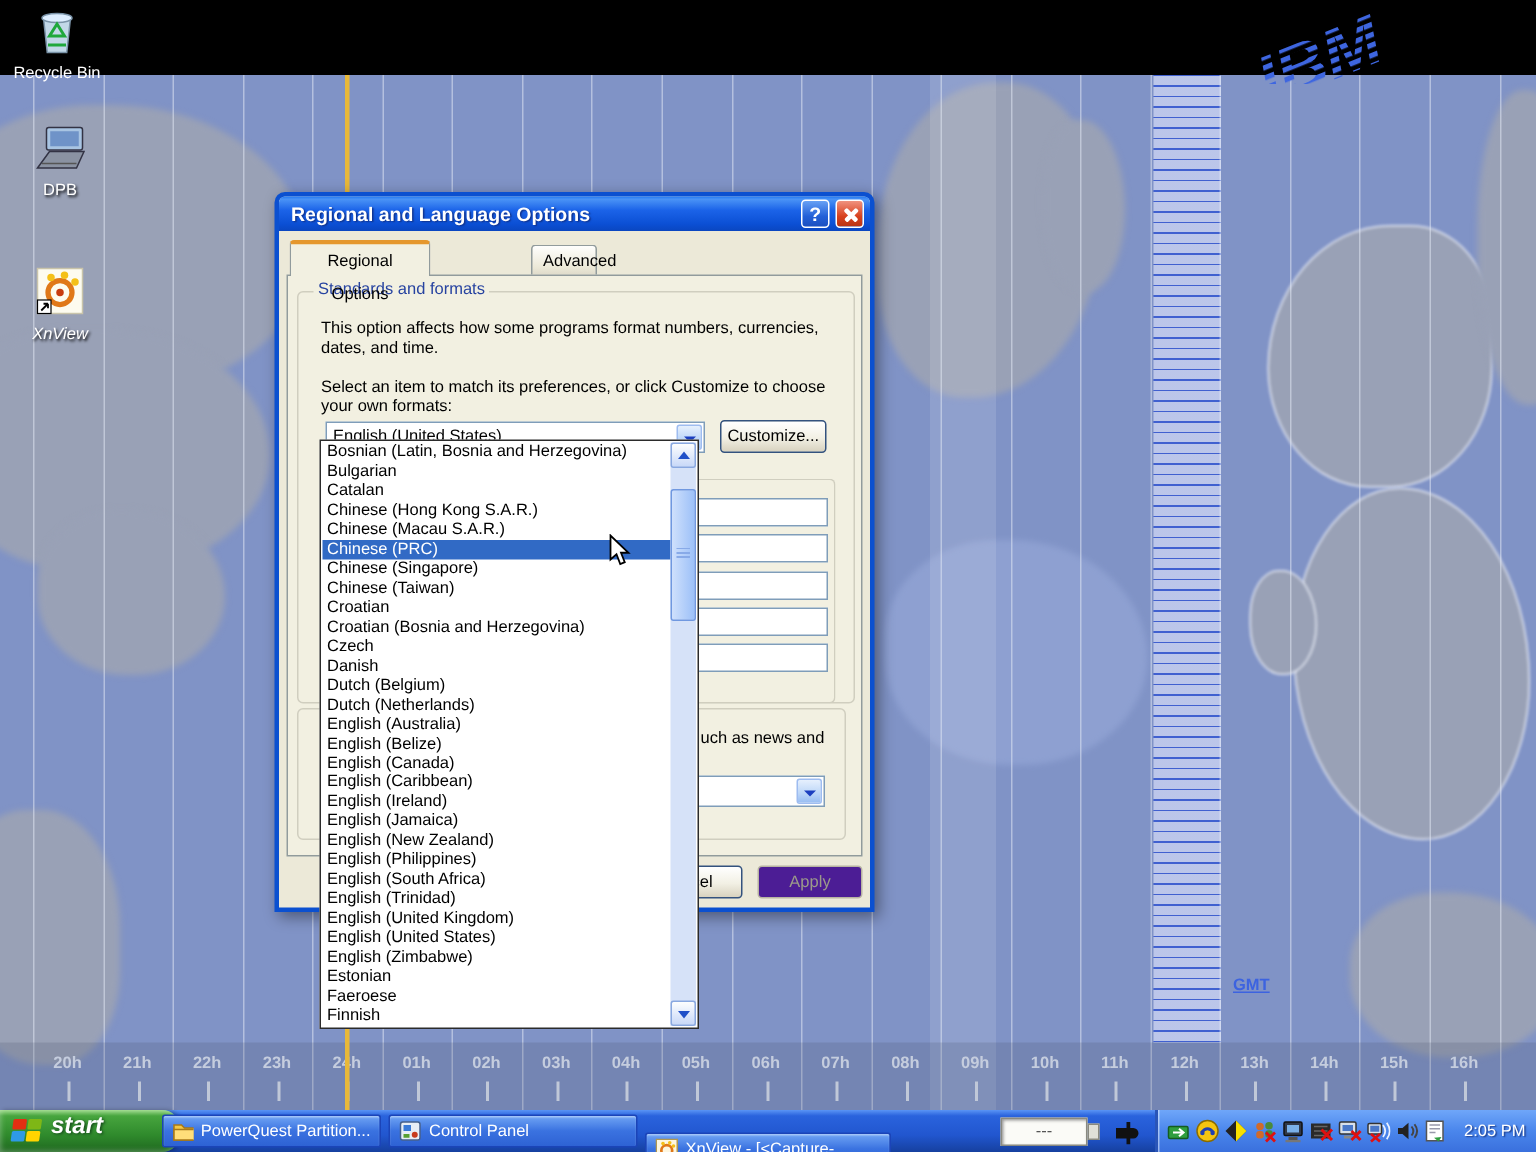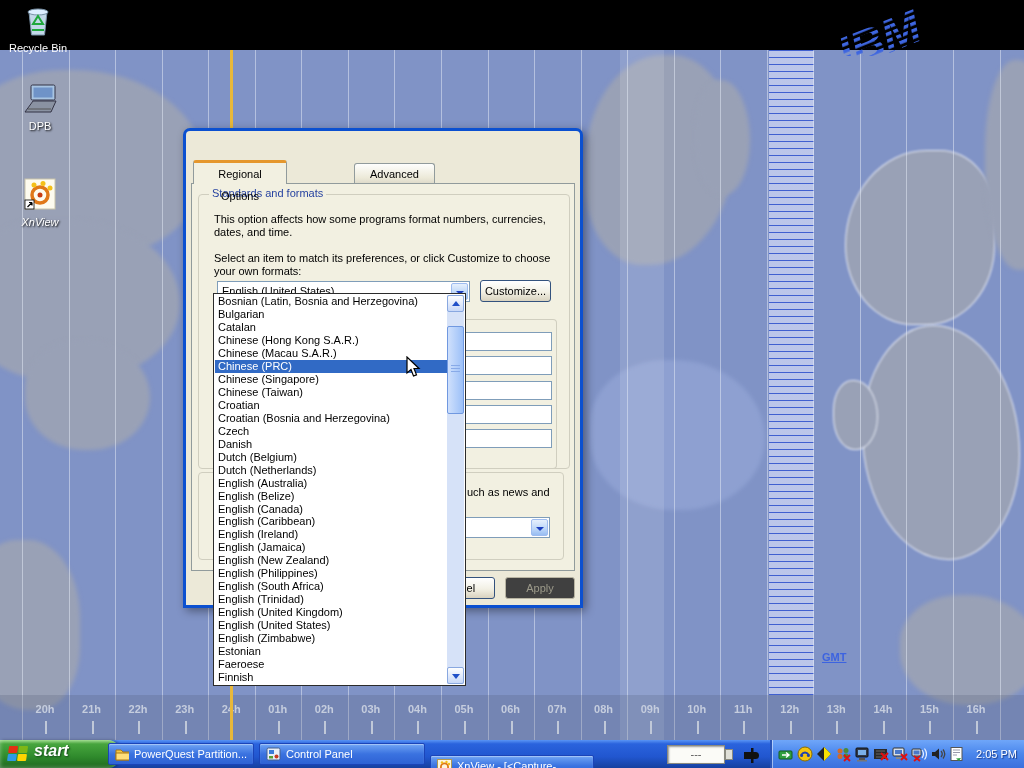--- a/index.html
+++ b/index.html
@@ -56,21 +56,21 @@
   .editbox{position:absolute;background:#fff;border:1px solid #7F9DB9;}
   .combo{position:absolute;background:#fff;border:1px solid #7F9DB9;height:21px;}
   .combo .val{position:absolute;left:4px;top:0;line-height:19px;white-space:nowrap;}
   .combo .drop{position:absolute;right:1px;top:1px;bottom:1px;width:17px;border:1px solid #9ebcf0;border-radius:2px;
     background:linear-gradient(180deg,#e6f0fd,#bcd6f8 60%,#98bdf2);}
   .chev{position:absolute;left:4px;top:7px;width:0;height:0;border-left:4px solid transparent;
     border-right:4px solid transparent;border-top:4px solid #1c3fbf;}
 
   .xpbtn{position:absolute;height:22px;background:linear-gradient(180deg,#ffffff,#f2f0e4 55%,#d8d2bf);
     border:1px solid #33527e;border-radius:3px;text-align:center;line-height:20px;}
-  .xpbtn.disabled{background:#404040;border-color:#b8b4a2;color:#9c9a8a;}
+  .xpbtn.disabled{background:#4c1d95;border-color:#b8b4a2;color:#9c9a8a;}
 
   
   .langlist{position:absolute;left:213px;top:293px;width:253px;height:393px;background:#fff;
     border:1px solid #2b2b2b;z-index:30;display:flex;flex-direction:column;padding:1px 18px 1px 1px;}
   .list-item{flex:1;line-height:13px;padding-left:3px;white-space:nowrap;overflow:hidden;}
   .list-item.selected{background:#316AC5;color:#fff;}
   .vsb{position:absolute;right:1px;top:1px;bottom:1px;width:17px;background:#d6e2f8;}
   .sbbtn{position:absolute;left:0;width:17px;height:17px;background:linear-gradient(180deg,#fdfefe,#c8d8f8);
     border:1px solid #89a8e0;border-radius:2px;}
   .sbbtn .tri{position:absolute;left:4px;width:0;height:0;border-left:4px solid transparent;border-right:4px solid transparent;}
@@ -231,24 +231,32 @@
       <circle cx="12" cy="9" r="2.5" fill="#f4c018"></circle>
       <circle cx="21" cy="7.5" r="2.5" fill="#f4c018"></circle>
       <circle cx="28" cy="12" r="2.5" fill="#f4c018"></circle>
       <rect x="3" y="24" width="9" height="9" fill="#fff" stroke="#000" stroke-width="0.8"></rect>
       <path d="M5.5 31 L10 26.5 M10 26.5 h-3 M10 26.5 v3" stroke="#000" stroke-width="1.2" fill="none"></path>
     </svg>
     <div class="lbl">XnView</div>
   </div>
 
   <div class="dialog">
+    <div class="titlebar">
+      <div class="txt">Regional and Language Options</div>
+      <div class="tbtn helpbtn">?</div>
+      <div class="tbtn closebtn">
+        <span class="xbar" style="transform:rotate(45deg);"></span>
+        <span class="xbar" style="transform:rotate(-45deg);"></span>
+      </div>
+    </div>
 
     <div class="tab active" style="left:7px;width:94px;">Regional Options</div>
     <div class="tab" style="left:103px;width:63px;margin-top:25px;">Languages</div>
-    <div class="tab" style="left:168px;width:81px;">Advanced</div>
+    <div class="tab" style="left:168px;width:44px;">Advanced</div>
 
     <div class="tabpage">
 
       <div class="groupbox" style="left:6px;top:10px;width:372px;height:275px;">
         <div class="grouplabel">Standards and formats</div>
         <div class="stdtext" style="left:15px;top:18px;width:352px;">This option affects how some programs format numbers, currencies, dates, and time.</div>
         <div class="stdtext" style="left:15px;top:57px;width:356px;">Select an item to match its preferences, or click Customize to choose your own formats:</div>
 
         <div class="combo" style="left:18px;top:86px;width:253px;">
           <div class="val">English (United States)</div>

